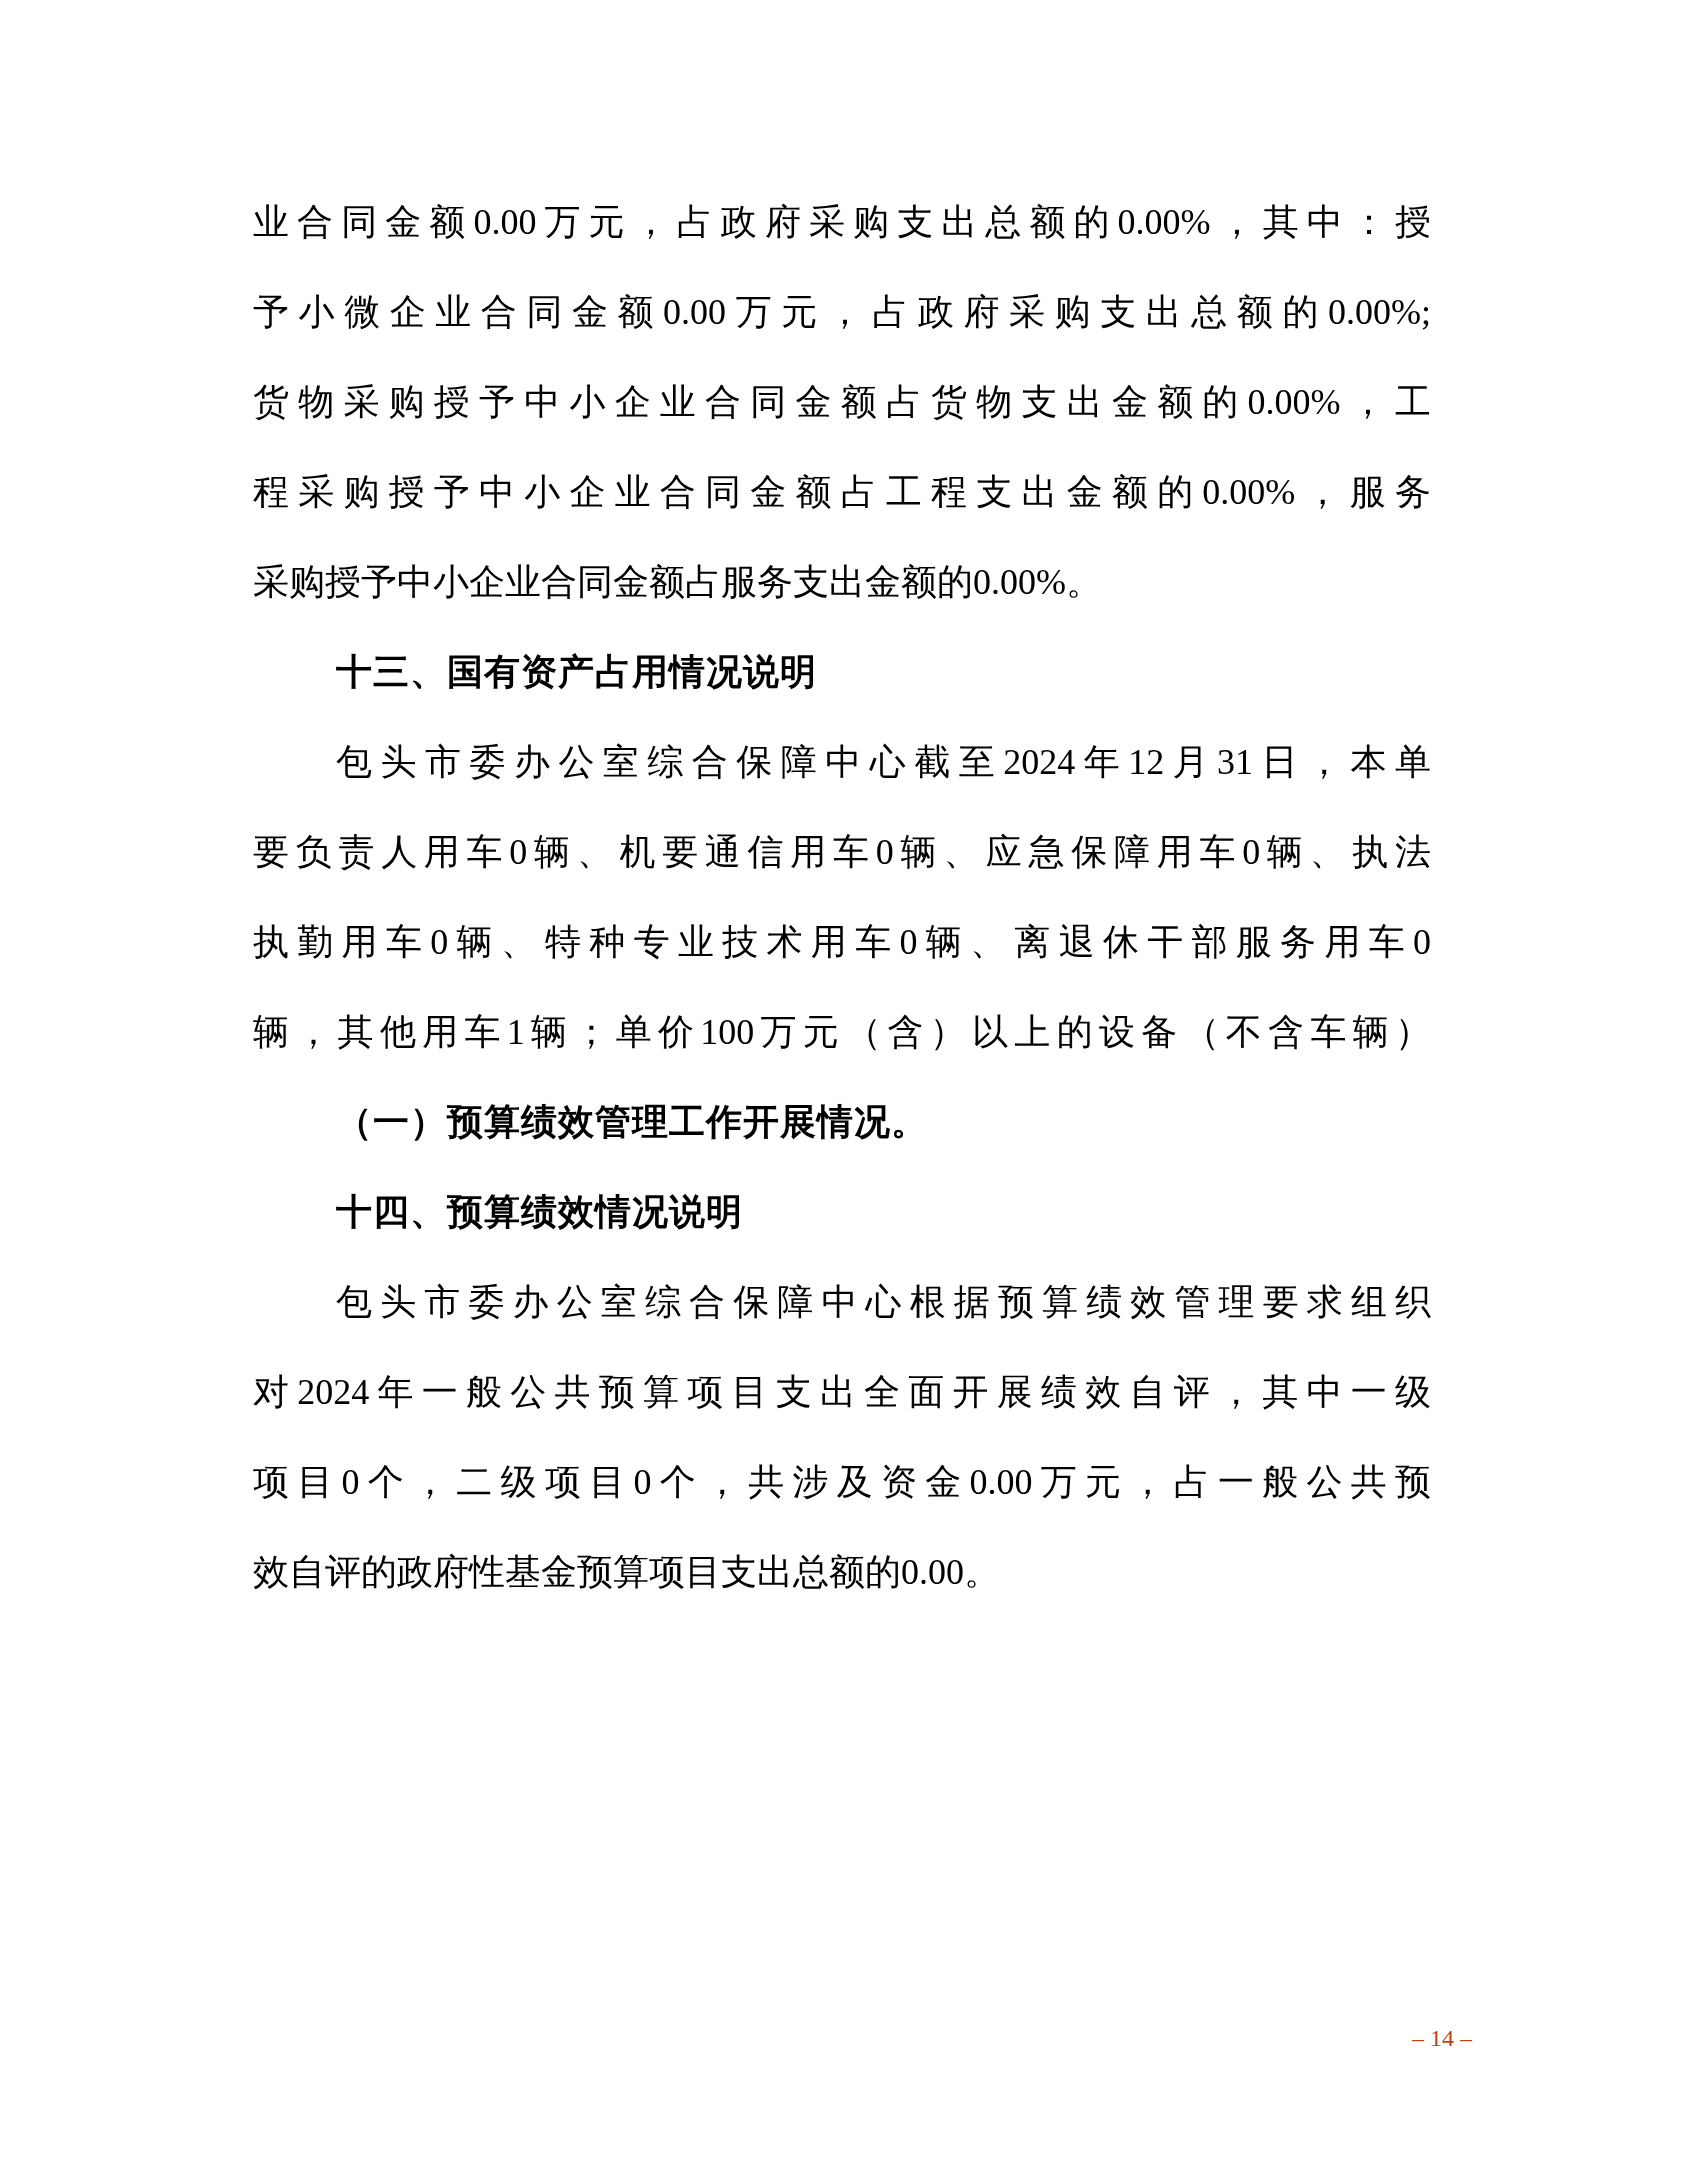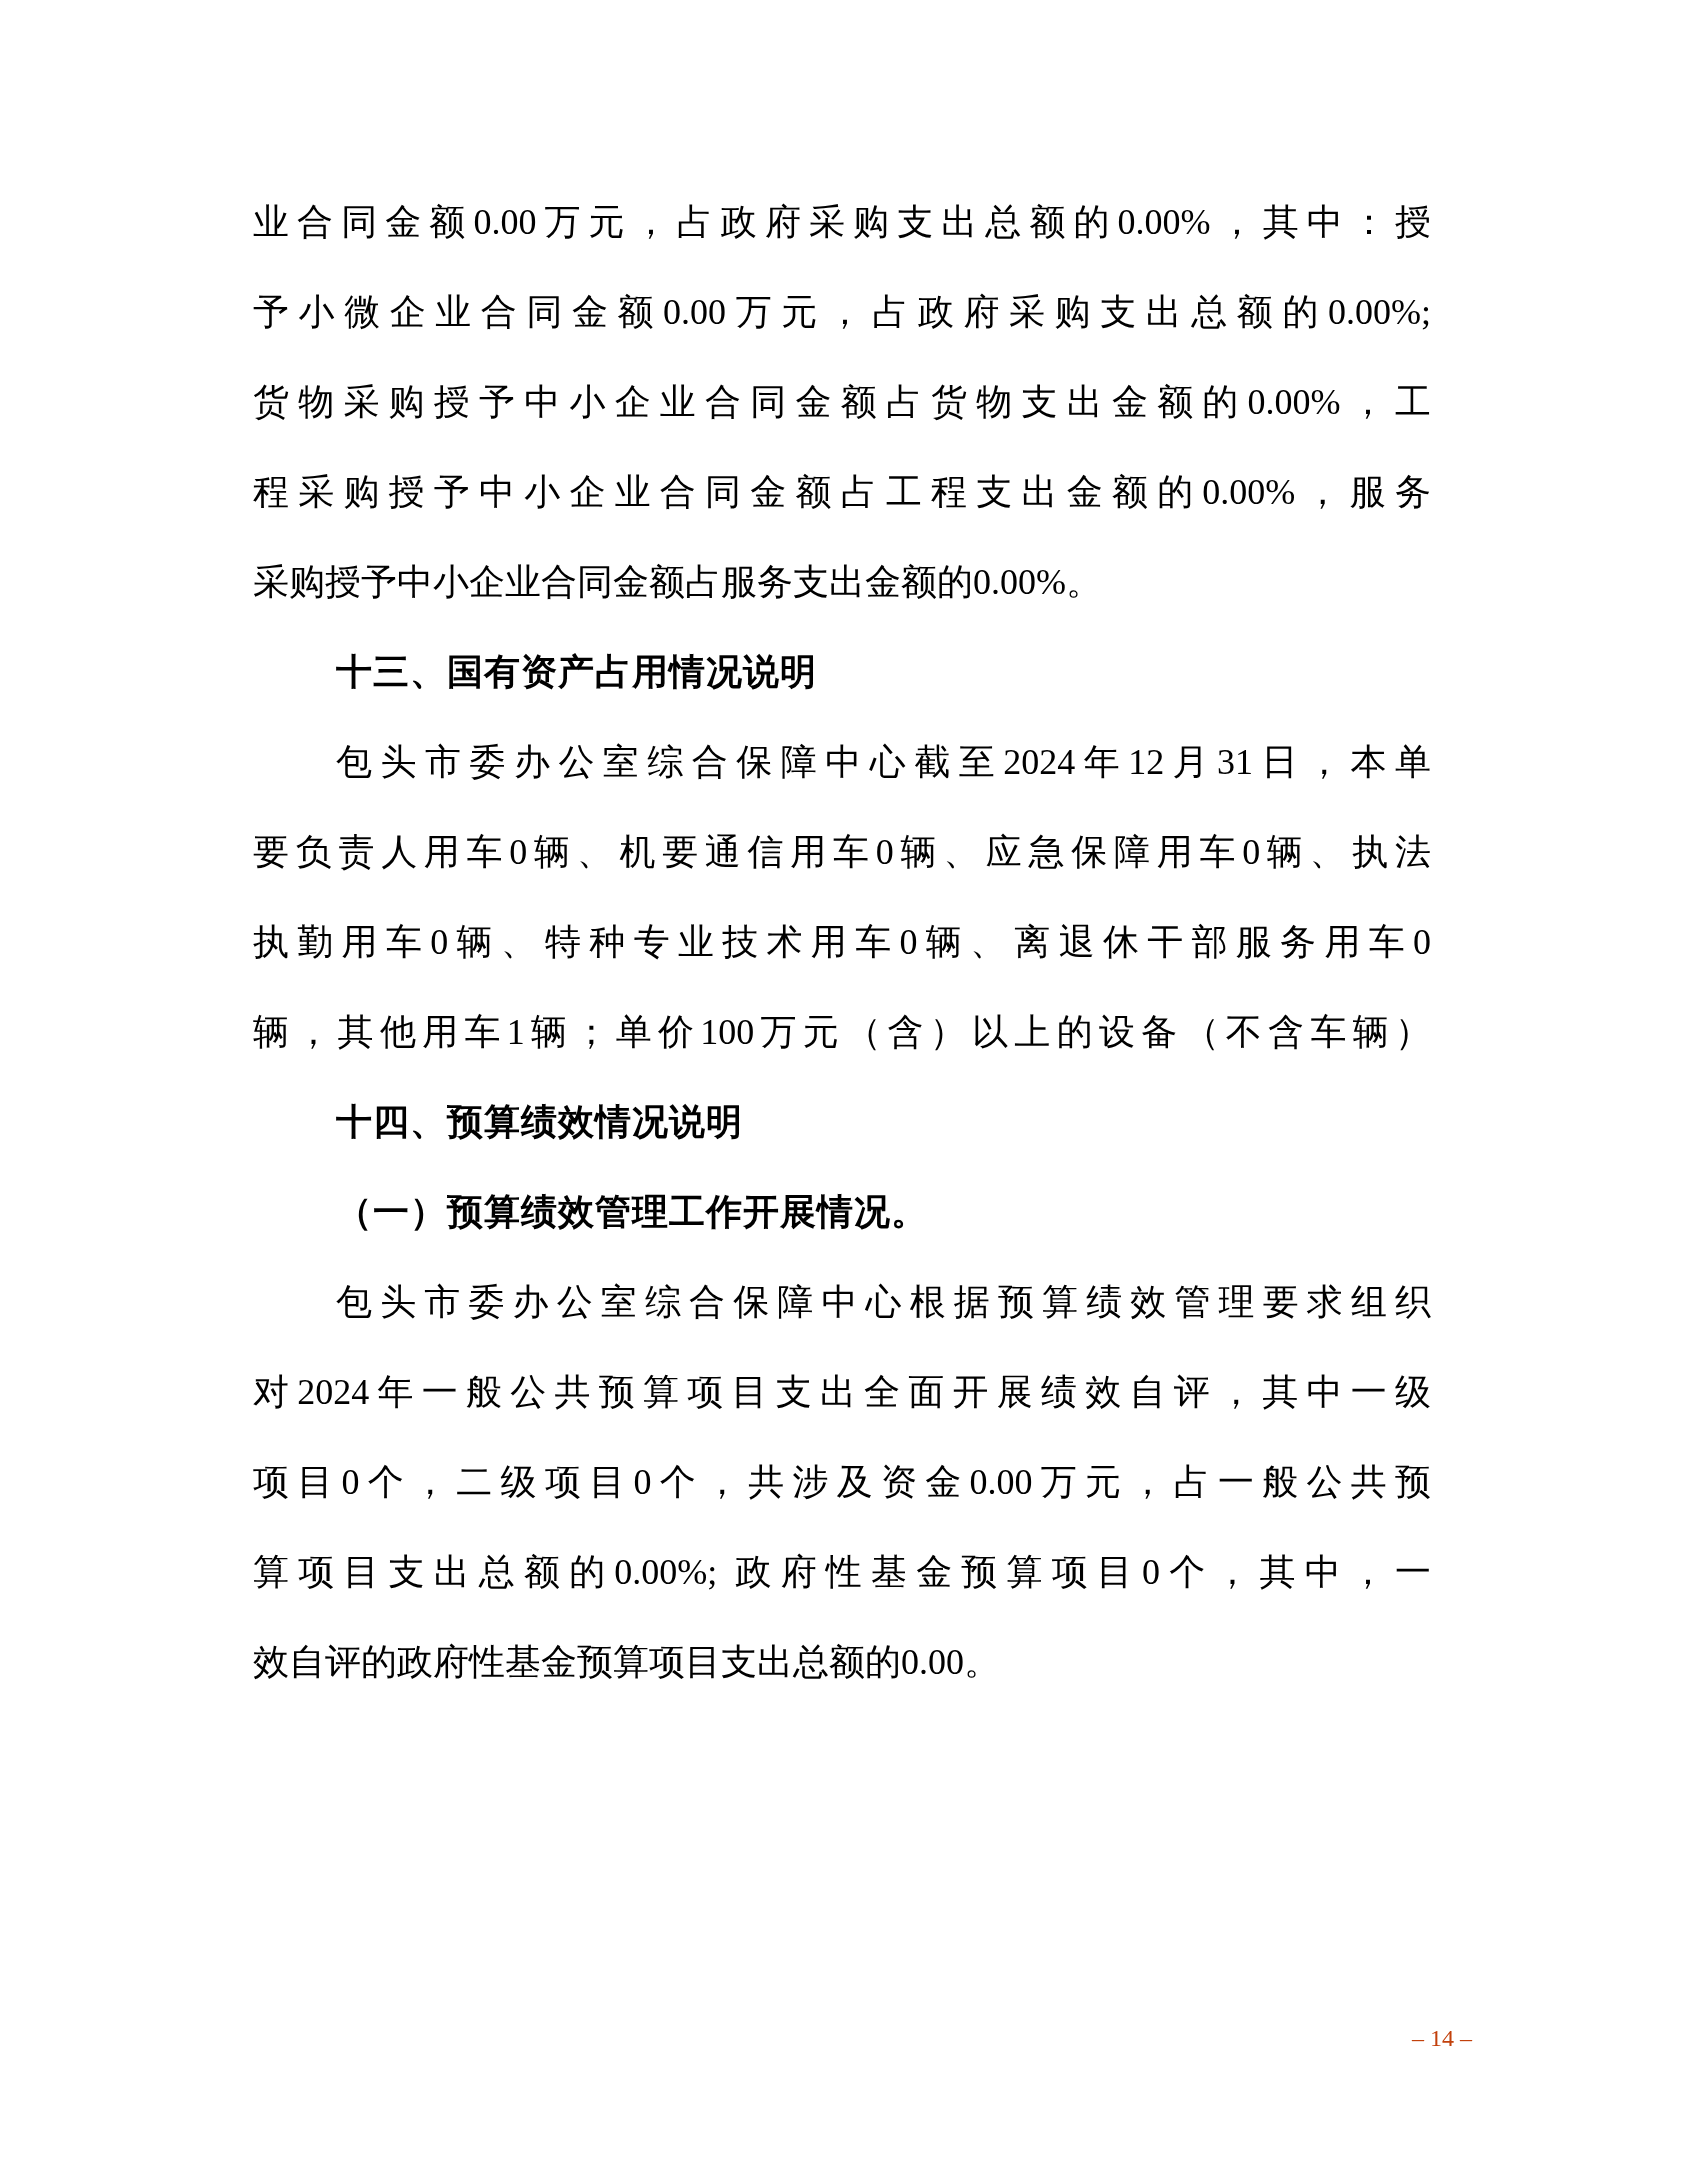--- a/index.html
+++ b/index.html
@@ -71,23 +71,22 @@
     <div class="line just">业合同金额0.00万元，占政府采购支出总额的0.00%，其中：授</div>
     <div class="line just">予小微企业合同金额0.00万元，占政府采购支出总额的0.00%;</div>
     <div class="line just">货物采购授予中小企业合同金额占货物支出金额的0.00%，工</div>
     <div class="line just">程采购授予中小企业合同金额占工程支出金额的0.00%，服务</div>
     <div class="line">采购授予中小企业合同金额占服务支出金额的0.00%。</div>
     <div class="line heading">十三、国有资产占用情况说明</div>
     <div class="line just indent">包头市委办公室综合保障中心截至2024年12月31日，本单</div>
     <div class="line just">要负责人用车0辆、机要通信用车0辆、应急保障用车0辆、执法</div>
     <div class="line just">执勤用车0辆、特种专业技术用车0辆、离退休干部服务用车0</div>
     <div class="line just">辆，其他用车1辆；单价100万元（含）以上的设备（不含车辆）</div>
+    <div class="line subheading">（一）预算绩效管理工作开展情况。</div>
     <div class="line heading">十四、预算绩效情况说明</div>
-    <div class="line subheading">（一）预算绩效管理工作开展情况。</div>
     <div class="line just indent">包头市委办公室综合保障中心根据预算绩效管理要求组织</div>
     <div class="line just">对2024年一般公共预算项目支出全面开展绩效自评，其中一级</div>
     <div class="line just">项目0个，二级项目0个，共涉及资金0.00万元，占一般公共预</div>
-    <div class="line just">算项目支出总额的0.00%; 政府性基金预算项目0个，其中，一</div>
     <div class="line">效自评的政府性基金预算项目支出总额的0.00。</div>
   </div>
   <div class="footer">– 14 –</div>
 </div>
 
 
 </body></html>

